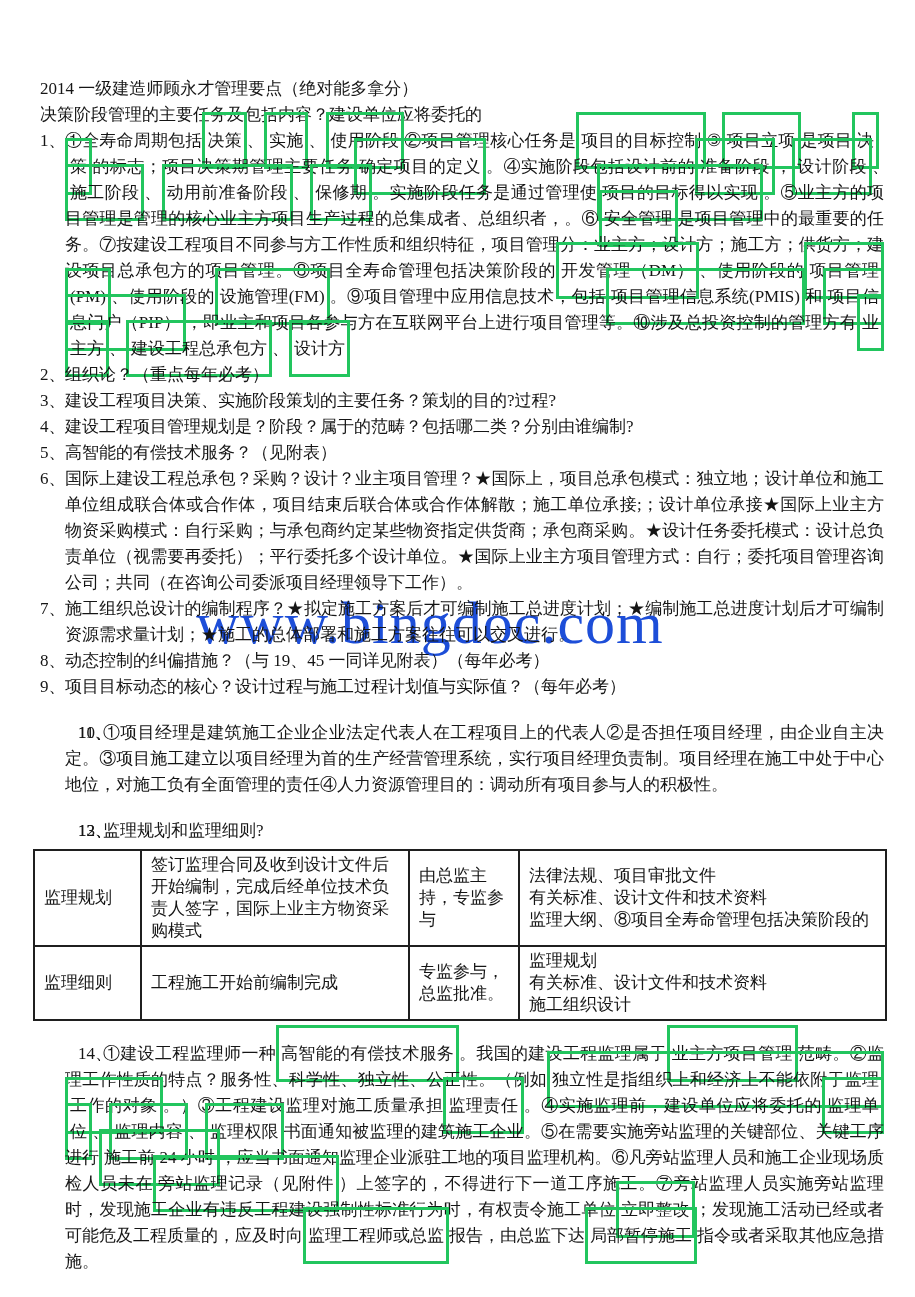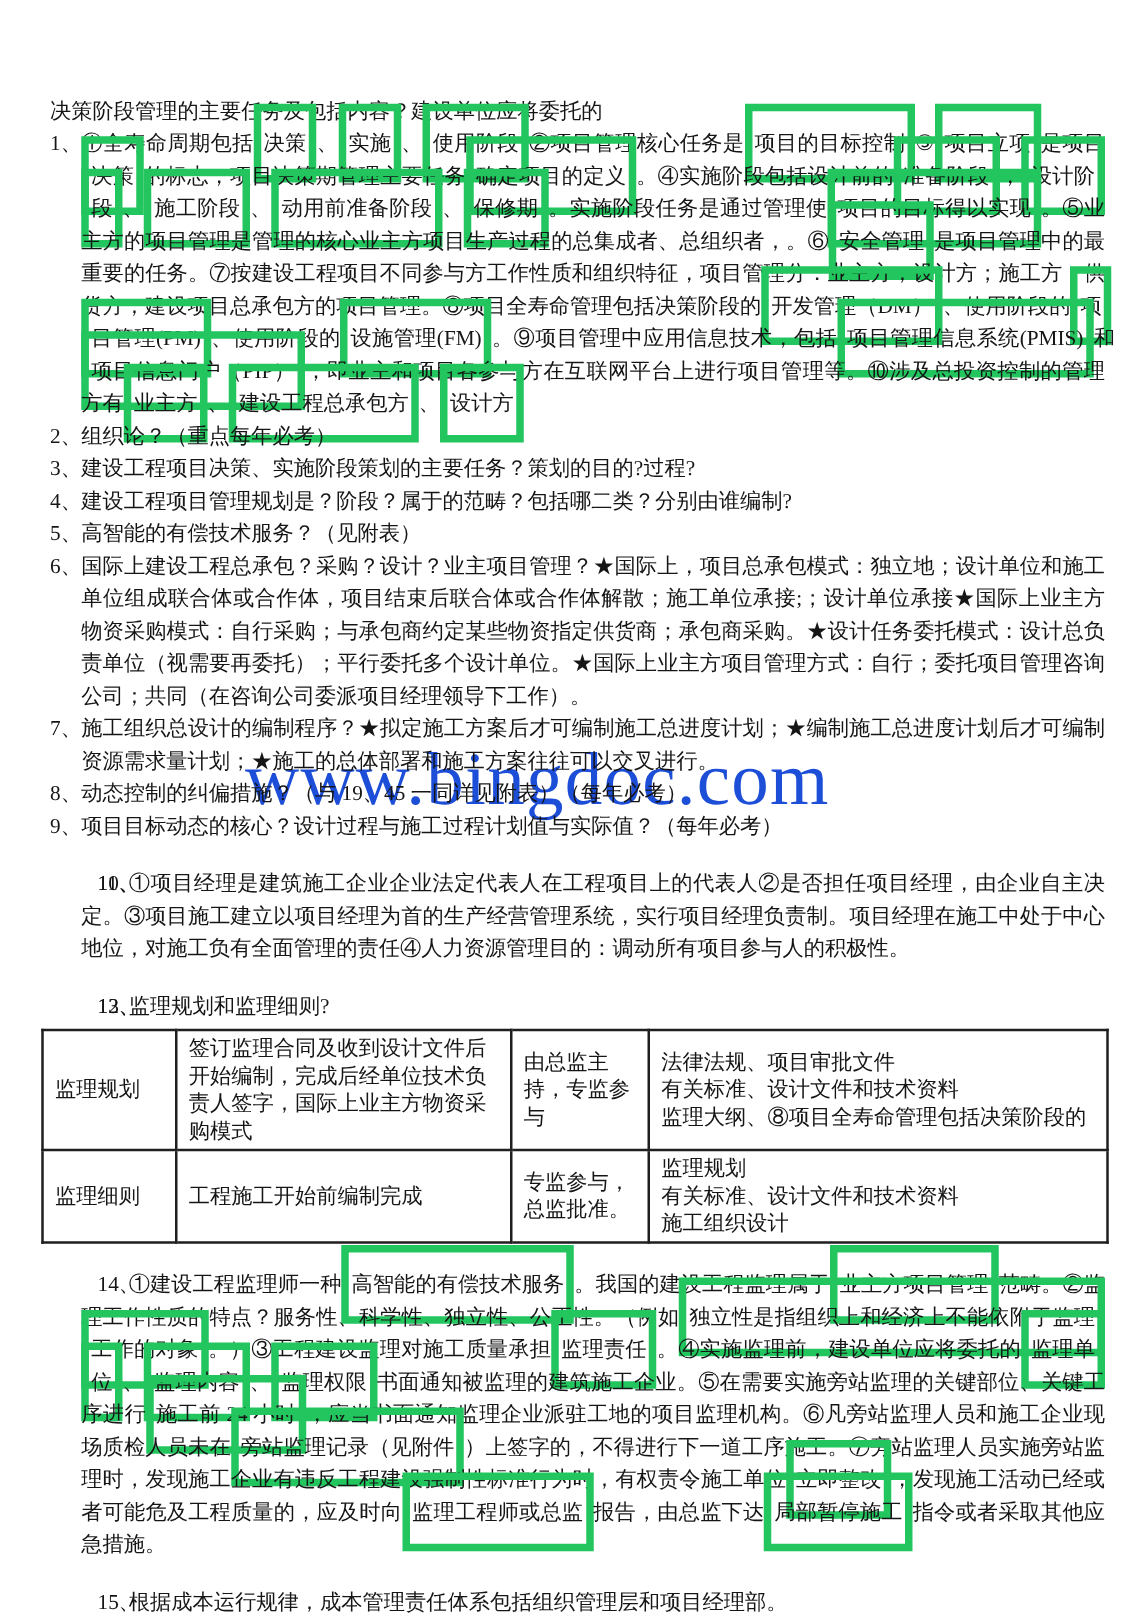--- a/index.html
+++ b/index.html
@@ -13,21 +13,21 @@
     font-family:Liberation Serif, serif;font-size:60px;line-height:66px;
     color:#1d4ed8;letter-spacing:1px;white-space:nowrap;user-select:none;
   }
   .content{position:relative;z-index:1;padding:76px 31px 0 40px;text-align:justify;}
   .title,.subtitle{white-space:nowrap;}
   .item{position:relative;padding-left:25px;}
   .item .num{position:absolute;left:0;top:0;}
   .item.wide{text-indent:38px;margin-top:20px;}
   .item .body{text-indent:0;}
   .bx{
-    border:6px solid #22c55e;padding:16px 2px;
+    border:3px solid #22c55e;padding:16px 2px;
     box-decoration-break:clone;-webkit-box-decoration-break:clone;
   }
   .ul{text-underline-offset:3px;text-decoration-thickness:1px;}
   .tbl{
     border-collapse:collapse;table-layout:fixed;width:852px;
     margin:5px 0 7px -7px;text-align:left;
   }
   .tbl td{
     border:2px solid #1f1f1f;padding:3px 9px;vertical-align:middle;
     line-height:22px;
@@ -35,20 +35,21 @@
 </style>
 </head>
 <body>
 
 <div class="page">
 
   <div class="watermark">www.bingdoc.com</div>
 
   <div class="content">
 
+    <div class="title">2014 一级建造师顾永才管理要点（绝对能多拿分）</div>
     <div class="subtitle">决策阶段管理的主要任务及包括内容？建设单位应将委托的</div>
 
     <div class="item">
       <span class="num">1、</span><span class="body"><span class="tx">①全寿命周期包括</span><span class="bx">决策</span><span class="tx">、</span><span class="bx">实施</span><span class="tx">、</span><span class="bx">使用阶段</span><span class="tx">②项目管理核心任务是</span><span class="bx">项目的目标控制</span><span class="tx">③</span><span class="bx">项目立项</span><span class="tx">是项目</span><span class="bx">决策</span><span class="tx">的标志；项目决策期管理主要任务</span><span class="bx">确定项目的定义</span><span class="tx">。④实施阶段包括设计前的</span><span class="bx">准备阶段</span><span class="tx">，</span><span class="bx">设计阶段</span><span class="tx">、</span><span class="bx">施工阶段</span><span class="tx">、</span><span class="bx">动用前准备阶段</span><span class="tx">、</span><span class="bx">保修期</span><span class="tx">。实施阶段任务是通过管理使</span><span class="bx">项目的目标得以实现</span><span class="tx">。⑤业主方的项目管理是管理的核心业主方项目生产过程的总集成者、总组织者，。⑥</span><span class="bx">安全管理</span><span class="tx">是项目管理中的最重要的任务。⑦按建设工程项目不同参与方工作性质和组织特征，项目管理分：业主方；设计方；施工方；供货方；建设项目总承包方的项目管理。⑧项目全寿命管理包括决策阶段的</span><span class="bx">开发管理（DM）</span><span class="tx">、使用阶段的</span><span class="bx">项目管理(PM)</span><span class="tx">、使用阶段的</span><span class="bx">设施管理(FM)</span><span class="tx">。⑨项目管理中应用信息技术，包括</span><span class="bx">项目管理信息系统(PMIS)</span><span class="tx">和</span><span class="bx">项目信息门户（PIP）</span><span class="tx">，即业主和项目各参与方在互联网平台上进行项目管理等。⑩涉及总投资控制的管理方有</span><span class="bx">业主方</span><span class="tx">、</span><span class="bx">建设工程总承包方</span><span class="tx">、</span><span class="bx">设计方</span></span>
     </div>
     <div class="item">
       <span class="num">2、</span><span class="body"><span class="tx">组织论？（重点每年必考）</span></span>
     </div>
     <div class="item">
       <span class="num">3、</span><span class="body"><span class="tx">建设工程项目决策、实施阶段策划的主要任务？策划的目的?过程?</span></span>

